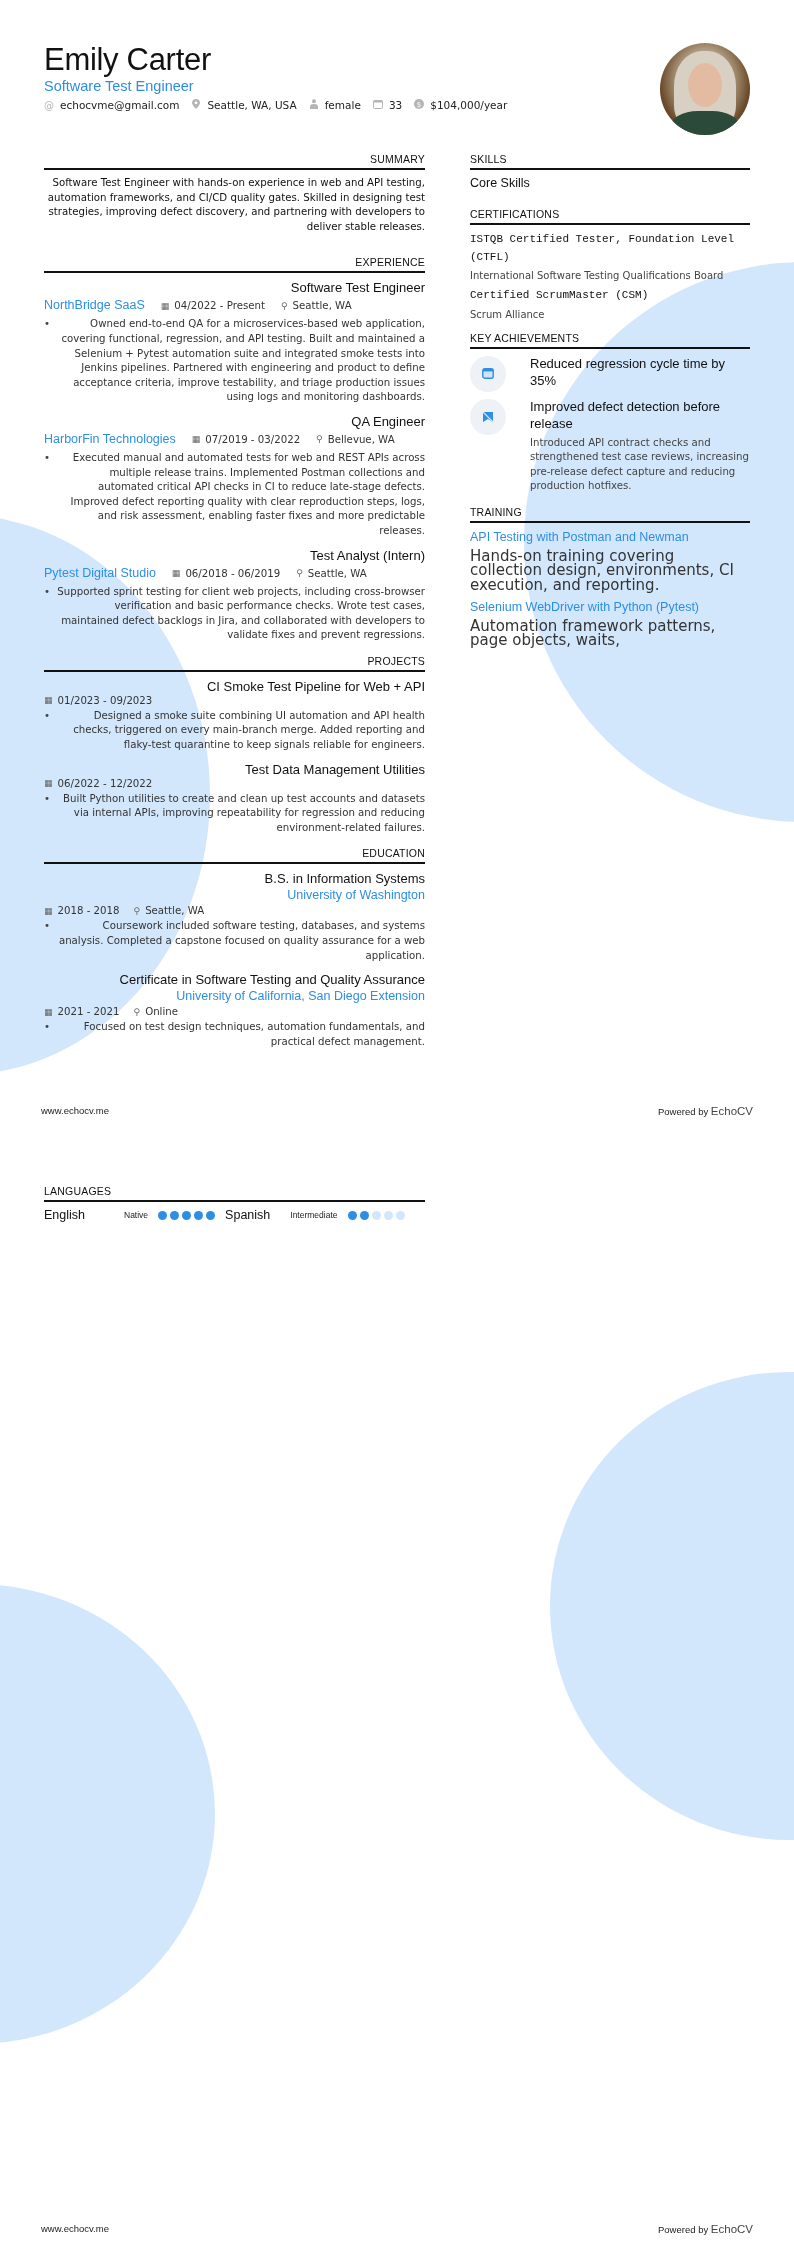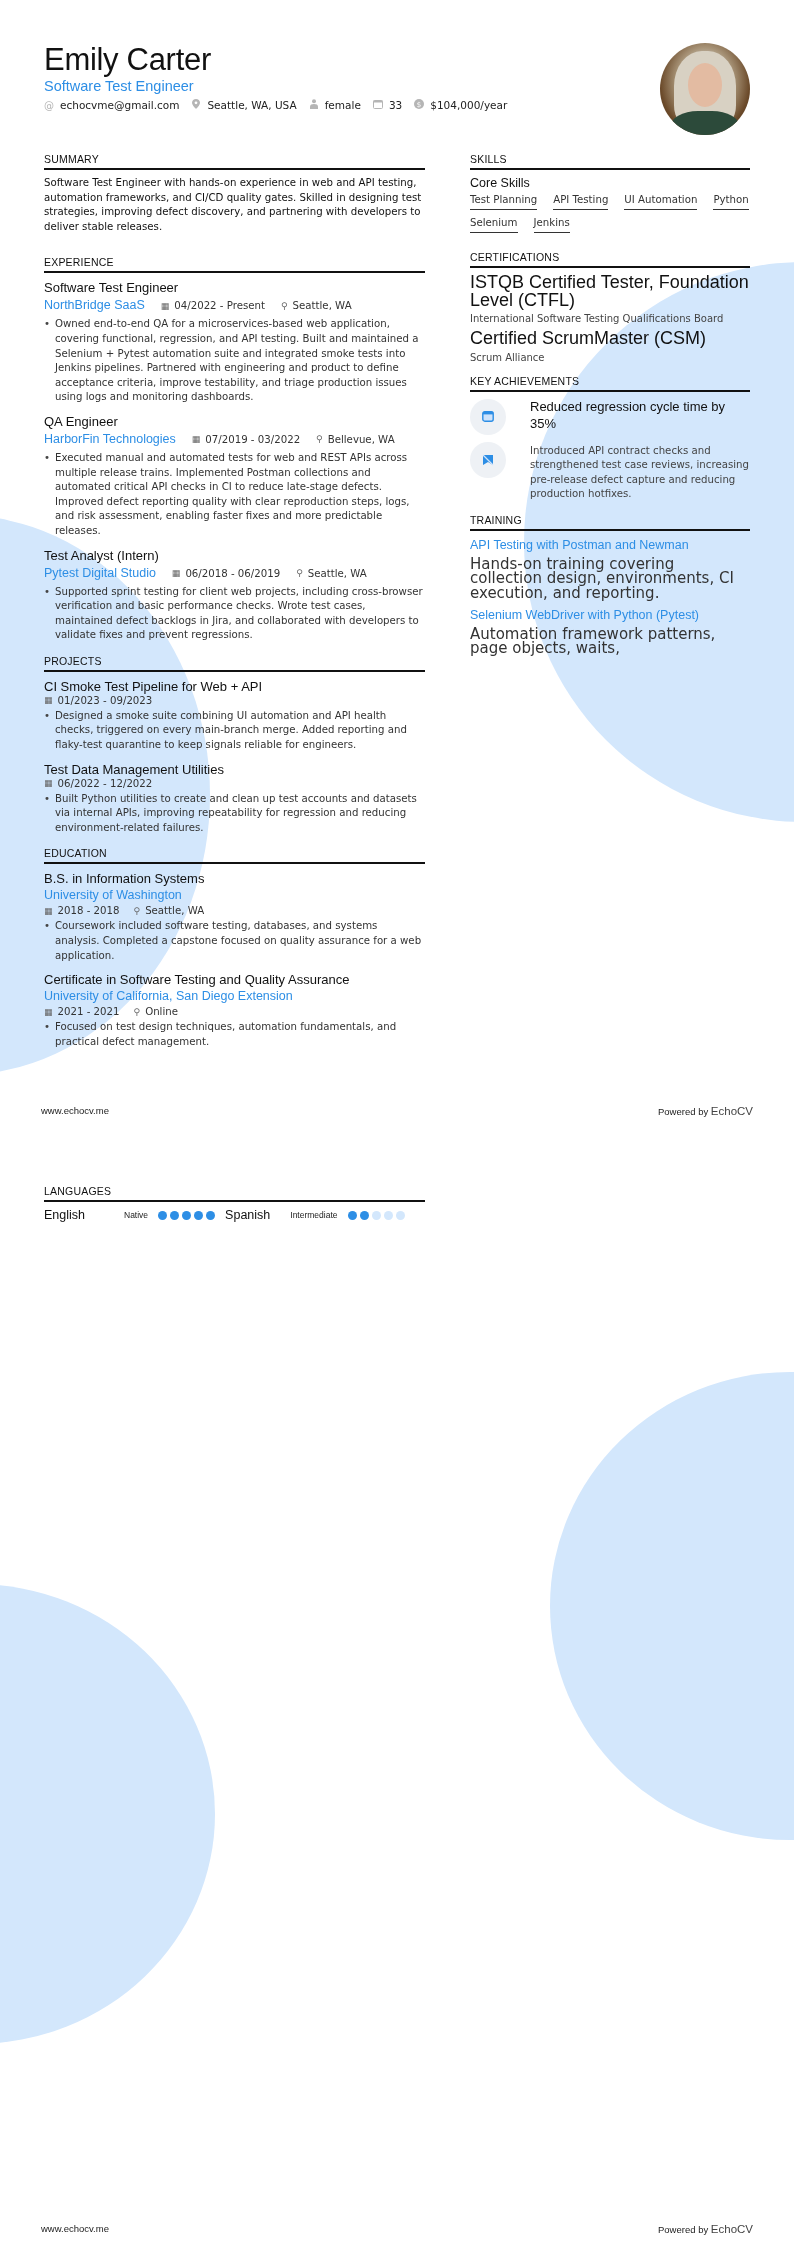--- a/index.html
+++ b/index.html
@@ -28,21 +28,21 @@
   .meta { font-size: 10.2px; color: #333; display: flex; align-items: center; gap: 5px; }
   .meta .ic { color: #666; font-size: 9px; }
   .bullet { display: flex; gap: 7px; font-size: 10.2px; line-height: 14.6px; color: #333; margin-top: 3px; }
   .bullet .dot { width: 4px; flex: none; padding-top: 0; color: #444; }
   .entry { margin-bottom: 8px; }
 
   .skill-group { font-family: "Liberation Sans", sans-serif; font-size: 12.5px; color: #111; margin-bottom: 4px; }
   .tags { display: flex; flex-wrap: wrap; gap: 7px 16px; }
   .tag { font-size: 10.2px; color: #333; padding-bottom: 4px; border-bottom: 1px solid #333; }
 
-  .cert-name { font-family: Liberation Sans, sans-serif; font-size: 18px; color: #111; line-height: 17.5px; }
+  .cert-name { font-family: Liberation Mono, monospace; font-size: 11px; color: #111; line-height: 17.5px; }
   .cert-org { font-size: 10px; color: #444; margin-top: 4px; margin-bottom: 6px; }
 
   .ach { display: flex; gap: 24px; margin-bottom: 6px; }
   .ach-icon { width: 36px; height: 36px; border-radius: 50%; background: #eef1f5; flex: none; display: flex; align-items: center; justify-content: center; margin-top: 1px; }
   .ach-title { font-family: "Liberation Sans", sans-serif; font-size: 13px; line-height: 17.5px; color: #111; }
   .ach-desc { font-size: 10.2px; line-height: 14.6px; color: #444; margin-top: 3px; }
 
   .train-title { font-family: "Liberation Sans", sans-serif; font-size: 12.5px; color: #2d8ee5; line-height: 17px; }
   .train-desc { font-size: 15px; line-height: 14.6px; color: #333; margin-top: 3px; margin-bottom: 6px; }
 
@@ -111,21 +111,21 @@
         <span>$104,000/year</span>
       </div>
     </div>
     <div class="avatar">
       <div class="hair"></div>
       <div class="face"></div>
       <div class="coat"></div>
     </div>
   </div>
 
-  <div class="col-left" style="top:153px;">
+  <div class="col-left" style="top:153px;text-align:right;">
     <section style="margin-bottom:22px;">
       <div class="sec-title">SUMMARY</div>
       <div class="body-text" style="color:#111;">Software Test Engineer with hands-on experience in web and API testing, automation frameworks, and CI/CD quality gates. Skilled in designing test strategies, improving defect discovery, and partnering with developers to deliver stable releases.</div>
     </section>
 
     <section style="margin-bottom:12px;">
       <div class="sec-title">EXPERIENCE</div>
 
       <div class="entry">
         <div class="entry-title">Software Test Engineer</div>
@@ -249,28 +249,20 @@
             <span>Focused on test design techniques, automation fundamentals, and practical defect management.</span>
           </div>
       </div>
     </section>
   </div>
 
   <div class="col-right" style="top:153px;">
     <section style="margin-bottom:18px;">
       <div class="sec-title">SKILLS</div>
       <div class="skill-group">Core Skills</div>
-      <div class="tags">
-        <span class="tag">Test Planning</span>
-        <span class="tag">API Testing</span>
-        <span class="tag">UI Automation</span>
-        <span class="tag">Python</span>
-        <span class="tag">Selenium</span>
-        <span class="tag">Jenkins</span>
-      </div>
     </section>
 
     <section style="margin-bottom:12px;">
       <div class="sec-title">CERTIFICATIONS</div>
       <div class="cert-name">ISTQB Certified Tester, Foundation Level (CTFL)</div>
       <div class="cert-org">International Software Testing Qualifications Board</div>
       <div class="cert-name">Certified ScrumMaster (CSM)</div>
       <div class="cert-org">Scrum Alliance</div>
     </section>
 
@@ -288,20 +280,21 @@
         </div>
       </div>
       <div class="ach">
         <div class="ach-icon">
           <svg width="12" height="12" viewBox="0 0 12 12">
               <path d="M1 1h10v10L6 8 1 11z" fill="#2d8ee5"></path>
               <path d="M1 1l10 10" stroke="#cfe3fb" stroke-width="1.3"></path>
             </svg>
         </div>
         <div>
+          <div class="ach-title">Improved defect detection before release</div>
           <div class="ach-desc">Introduced API contract checks and strengthened test case reviews, increasing pre-release defect capture and reducing production hotfixes.</div>
         </div>
       </div>
     </section>
 
     <section>
       <div class="sec-title">TRAINING</div>
       <div class="train-title">API Testing with Postman and Newman</div>
       <div class="train-desc">Hands-on training covering collection design, environments, CI execution, and reporting.</div>
       <div class="train-title">Selenium WebDriver with Python (Pytest)</div>

